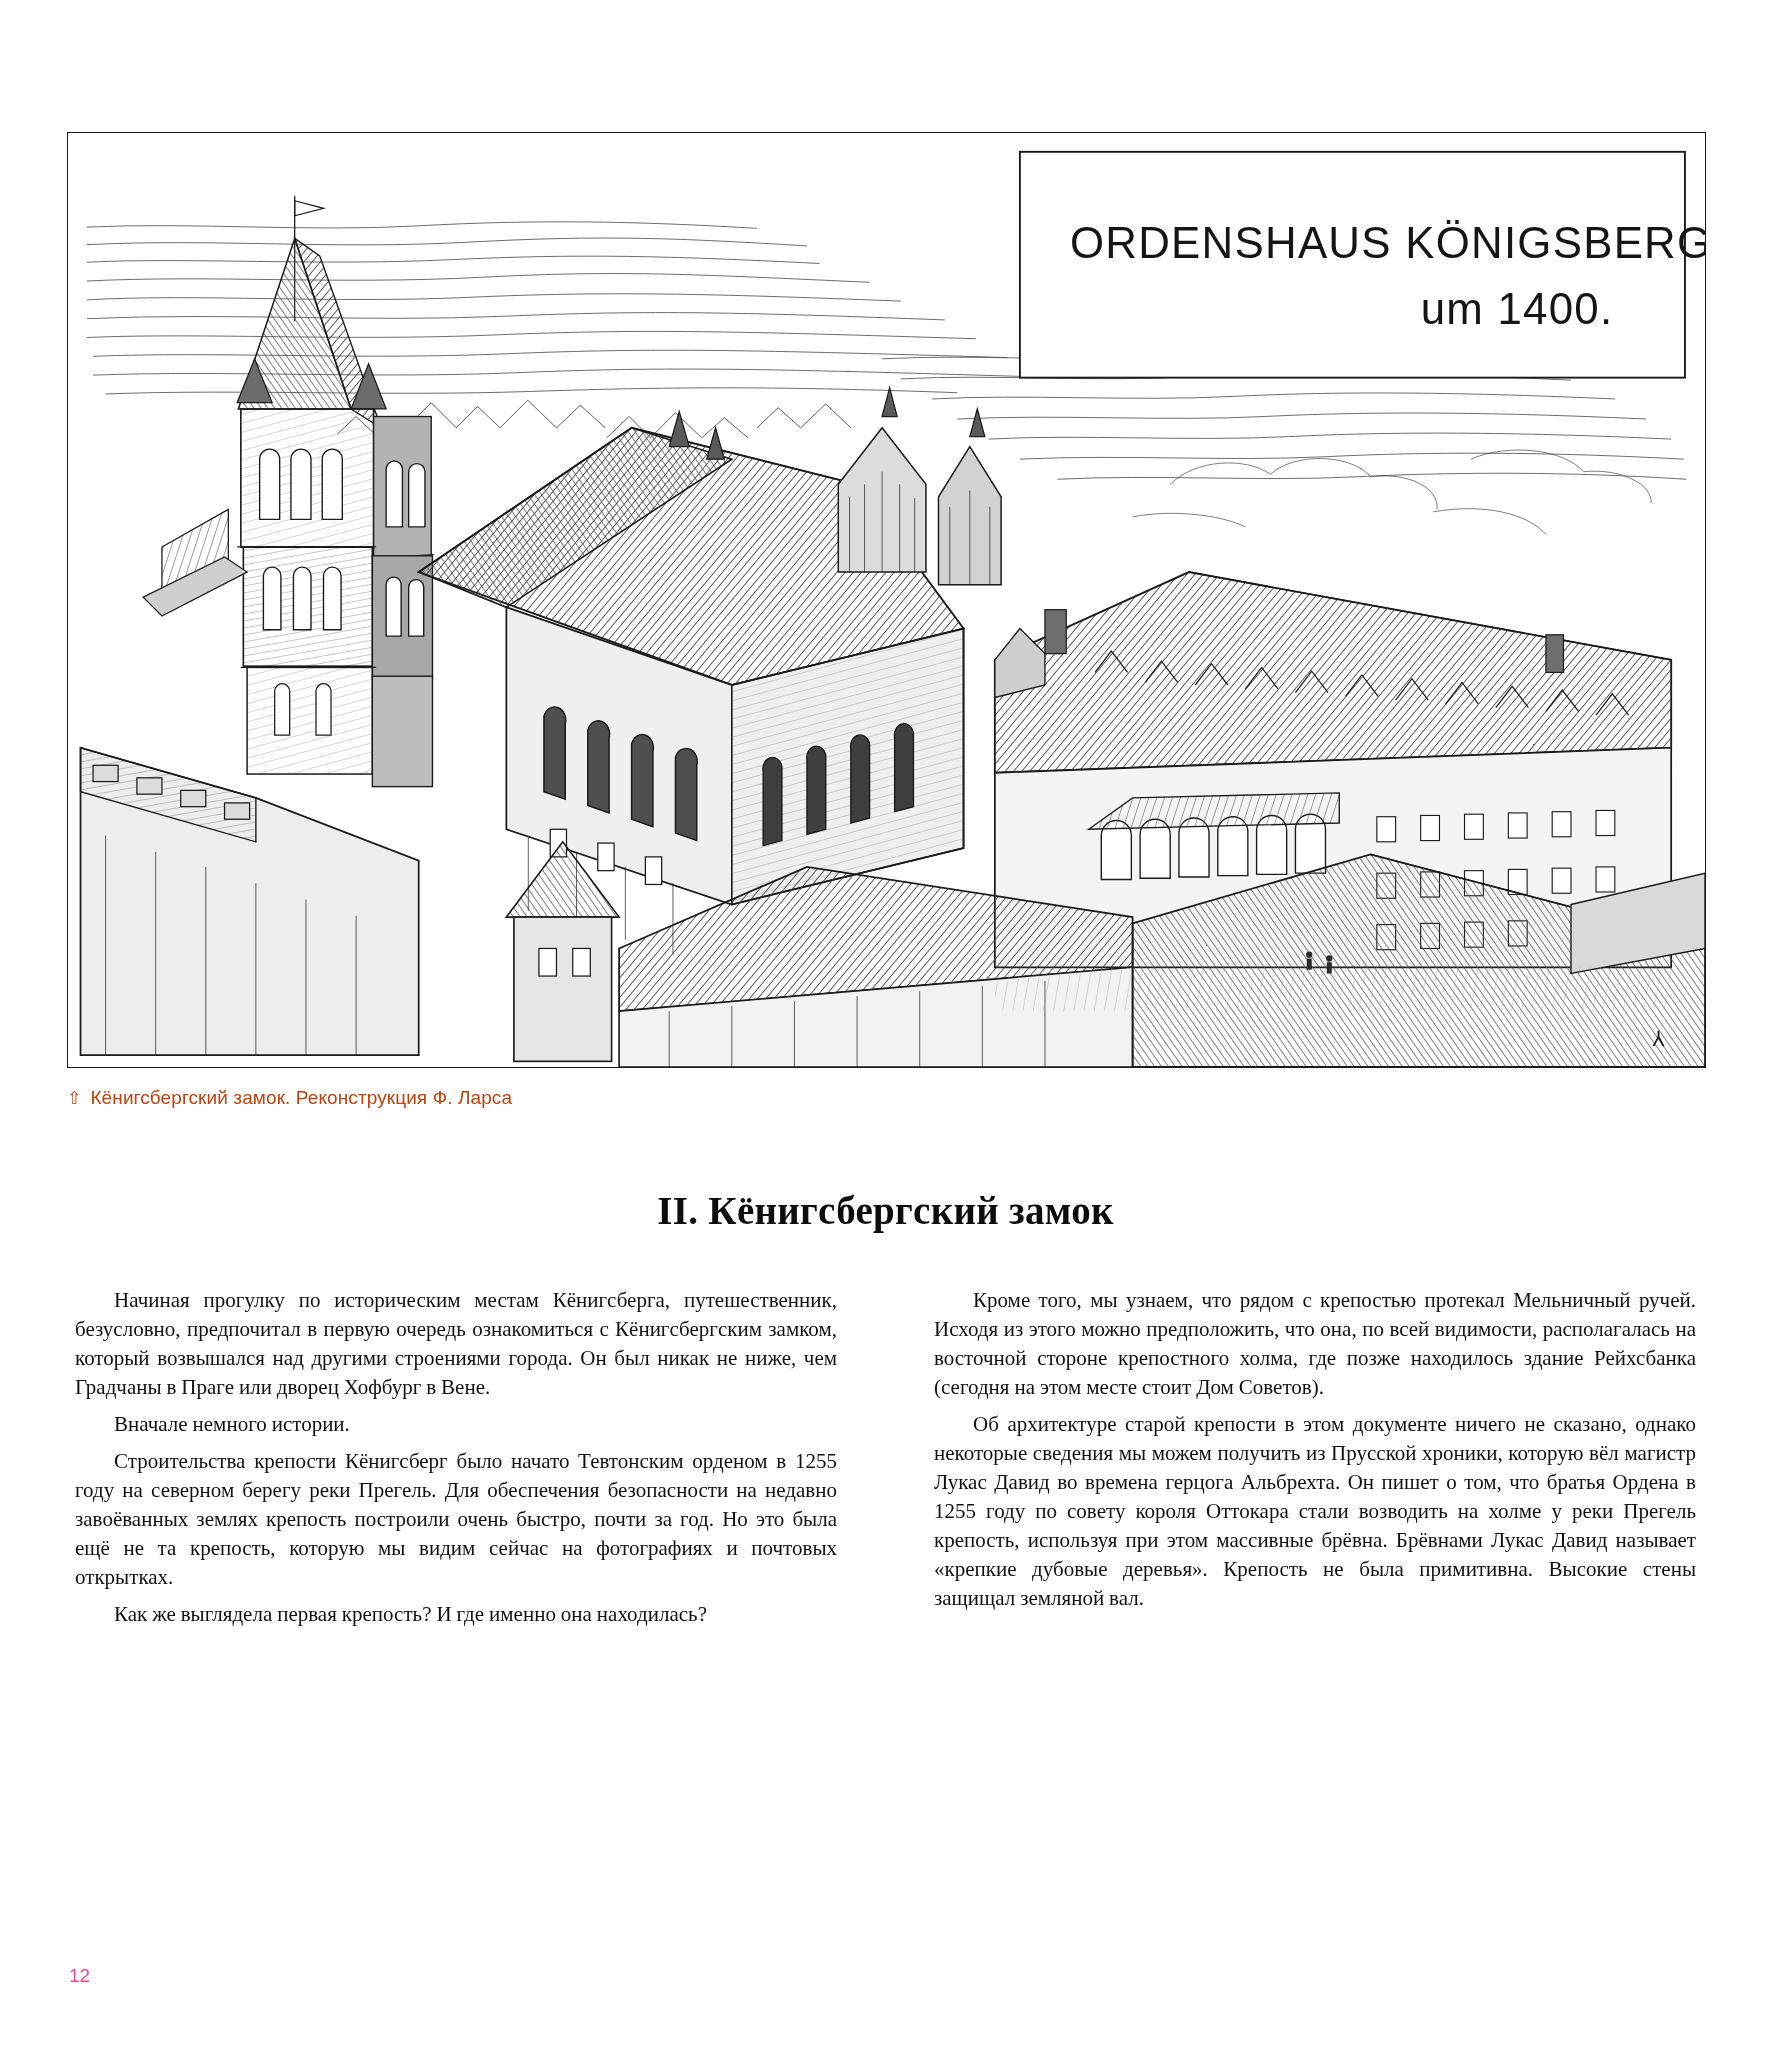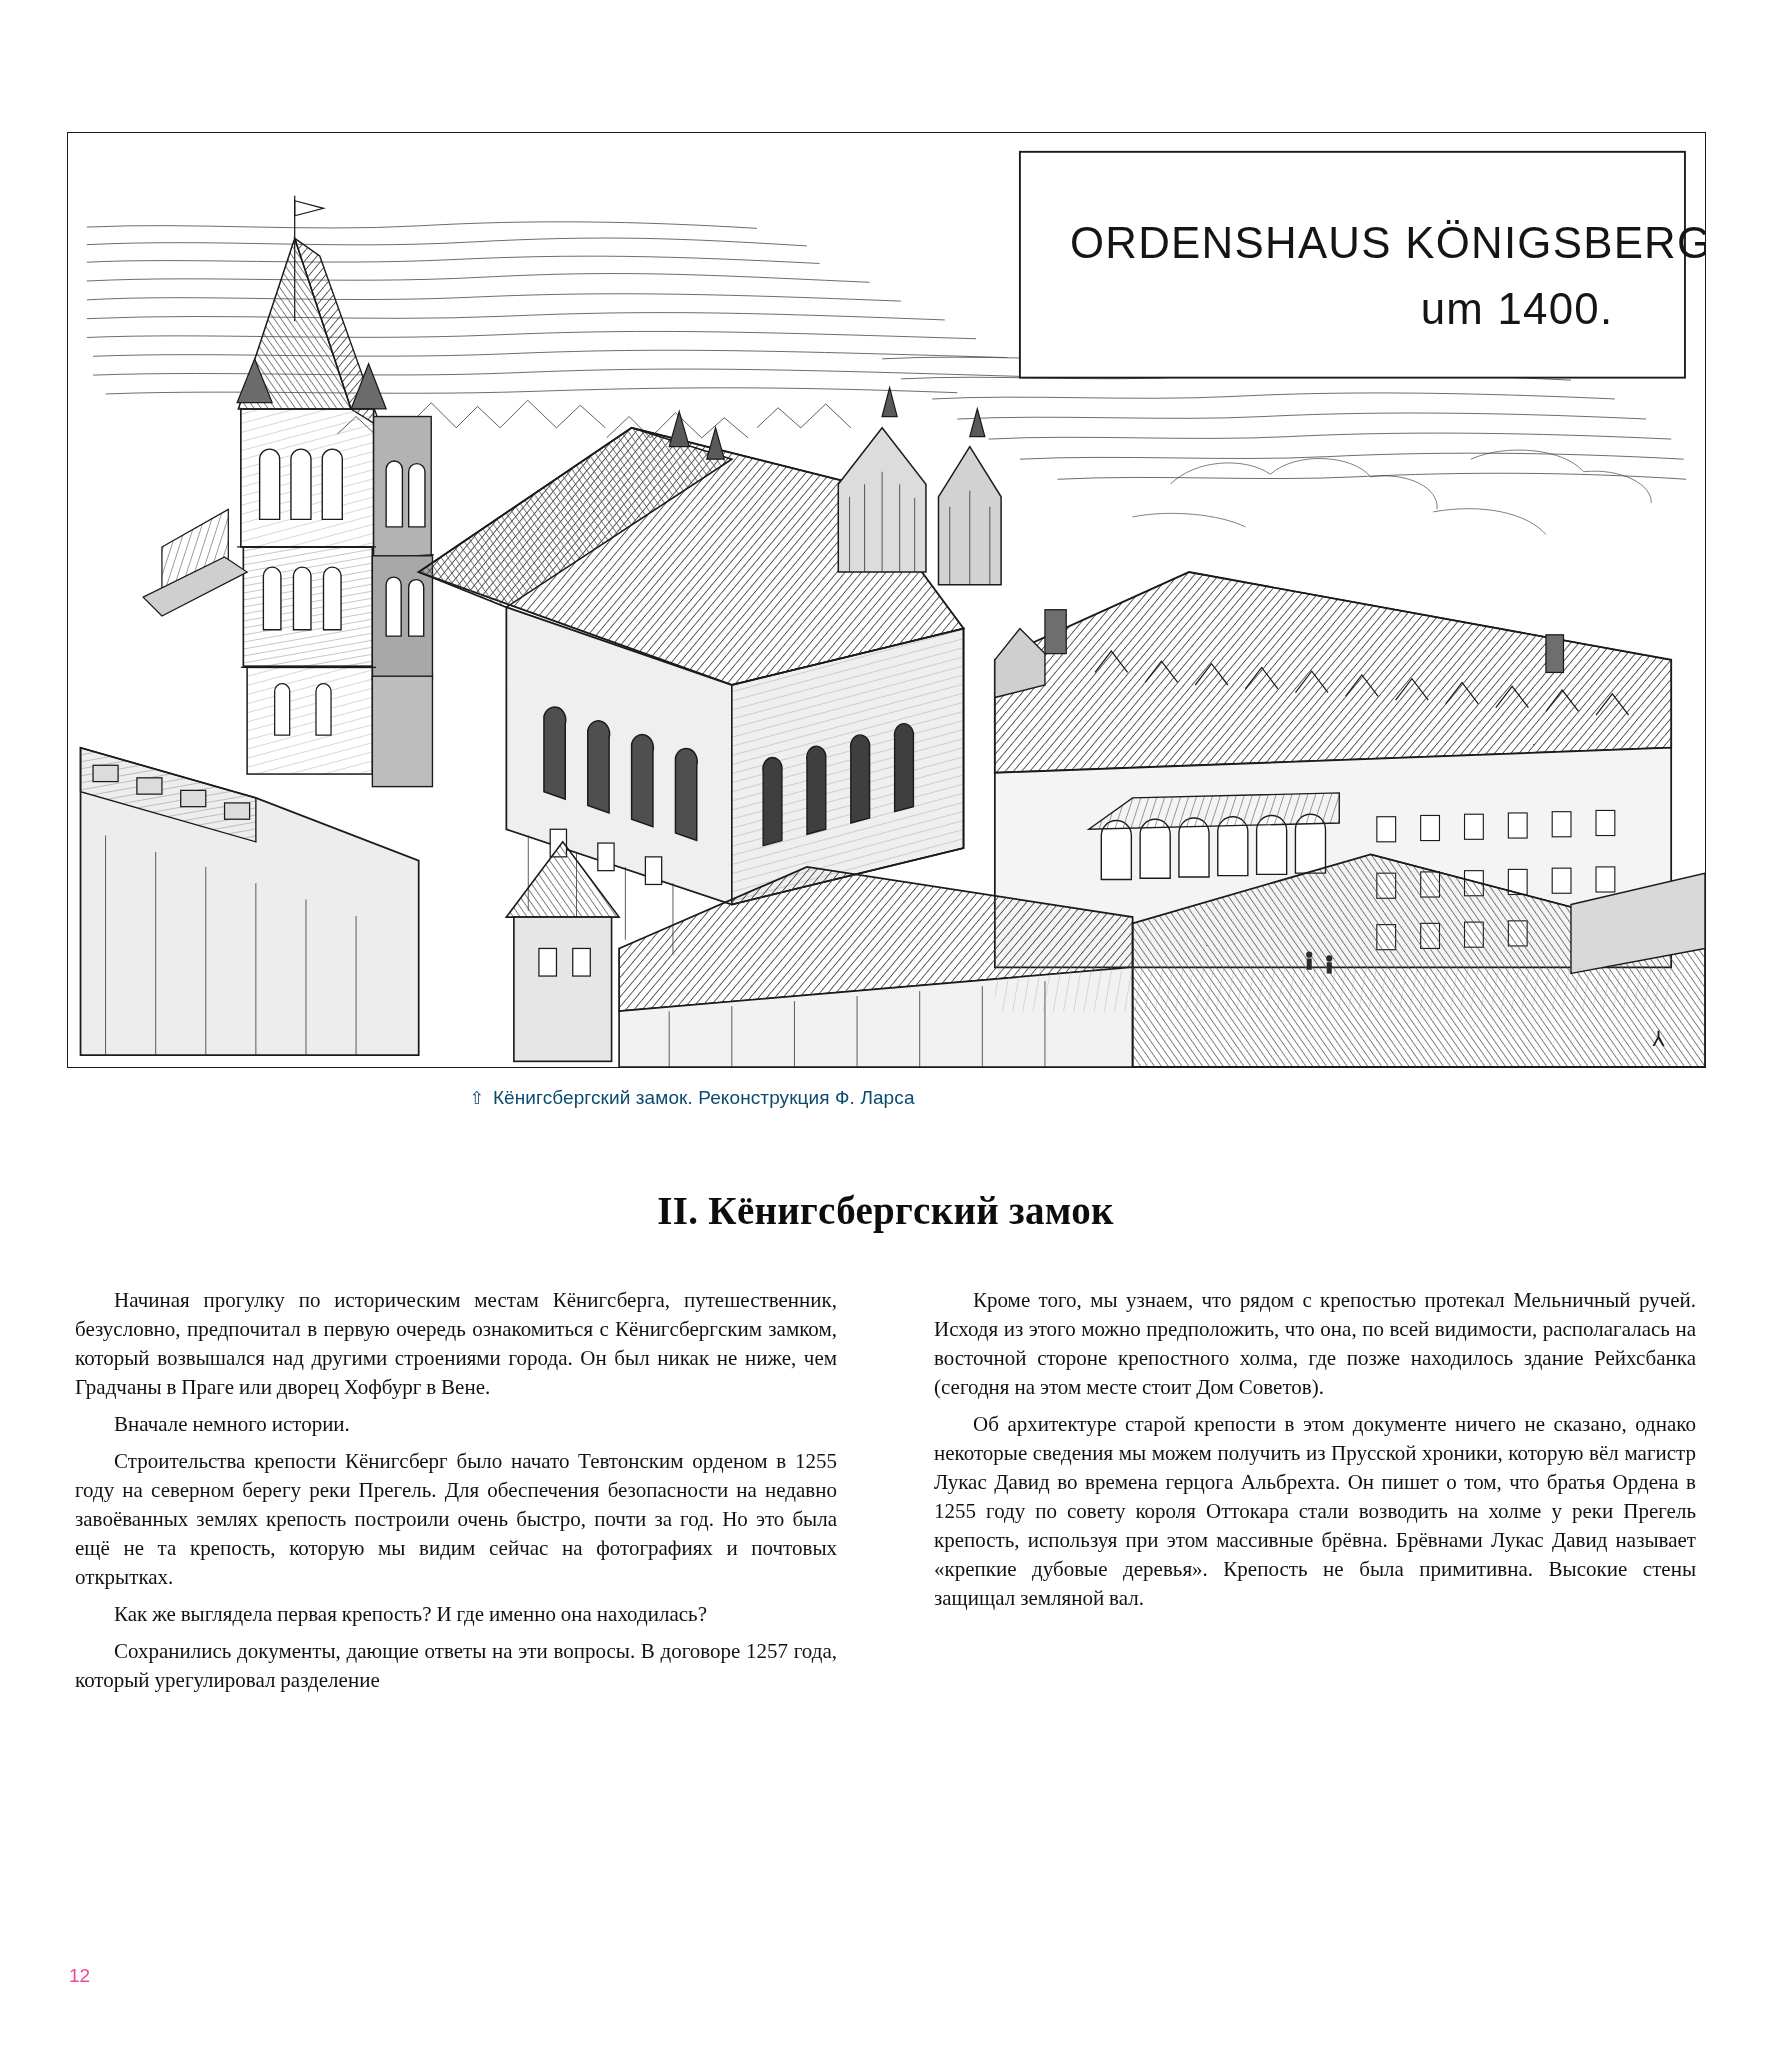--- a/index.html
+++ b/index.html
@@ -37,23 +37,22 @@
   }
   .illo-svg { display: block; width: 100%; height: 100%; }
 
   .caption {
     position: absolute;
     left: 67px;
     top: 1087px;
     width: 1250px;
     font-family: "Liberation Sans", sans-serif;
     font-size: 19px;
-    color: #0c4a6e;
+    color: #c2410c;
     letter-spacing: 0.1px;
-    text-align: center;
   }
   .caption .arrow {
     display: inline-block;
     margin-right: 8.7px;
     font-size: 17.5px;
   }
 
   
   .chapter-title {
     position: absolute;
@@ -417,21 +416,20 @@
   </div>
 
   <h1 class="chapter-title">II. Кёнигсбергский замок</h1>
 
   <div class="columns">
     <div class="col">
       <p>Начиная прогулку по историческим местам Кёнигсберга, путешественник, безусловно, предпочитал в первую очередь ознакомиться с Кёнигсбергским замком, который возвышался над другими строениями города. Он был никак не ниже, чем Градчаны в Праге или дворец Хофбург в Вене.</p>
       <p>Вначале немного истории.</p>
       <p>Строительства крепости Кёнигсберг было начато Тевтонским орденом в 1255 году на северном берегу реки Прегель. Для обеспечения безопасности на недавно завоёванных землях крепость построили очень быстро, почти за год. Но это была ещё не та крепость, которую мы видим сейчас на фотографиях и почтовых открытках.</p>
       <p>Как же выглядела первая крепость? И где именно она находилась?</p>
-      <p>Сохранились документы, дающие ответы на эти вопросы. В договоре 1257 года, который урегулировал разделение</p>
     </div>
     <div class="col">
       <p>Кроме того, мы узнаем, что рядом с крепостью протекал Мельничный ручей. Исходя из этого можно предположить, что она, по всей видимости, располагалась на восточной стороне крепостного холма, где позже находилось здание Рейхсбанка (сегодня на этом месте стоит Дом Советов).</p>
       <p>Об архитектуре старой крепости в этом документе ничего не сказано, однако некоторые сведения мы можем получить из Прусской хроники, которую вёл магистр Лукас Давид во времена герцога Альбрехта. Он пишет о том, что братья Ордена в 1255 году по совету короля Оттокара стали возводить на холме у реки Прегель крепость, используя при этом массивные брёвна. Брёвнами Лукас Давид называет «крепкие дубовые деревья». Крепость не была примитивна. Высокие стены защищал земляной вал.</p>
     </div>
   </div>
 
   <div class="folio">12</div>
 
 </div>

